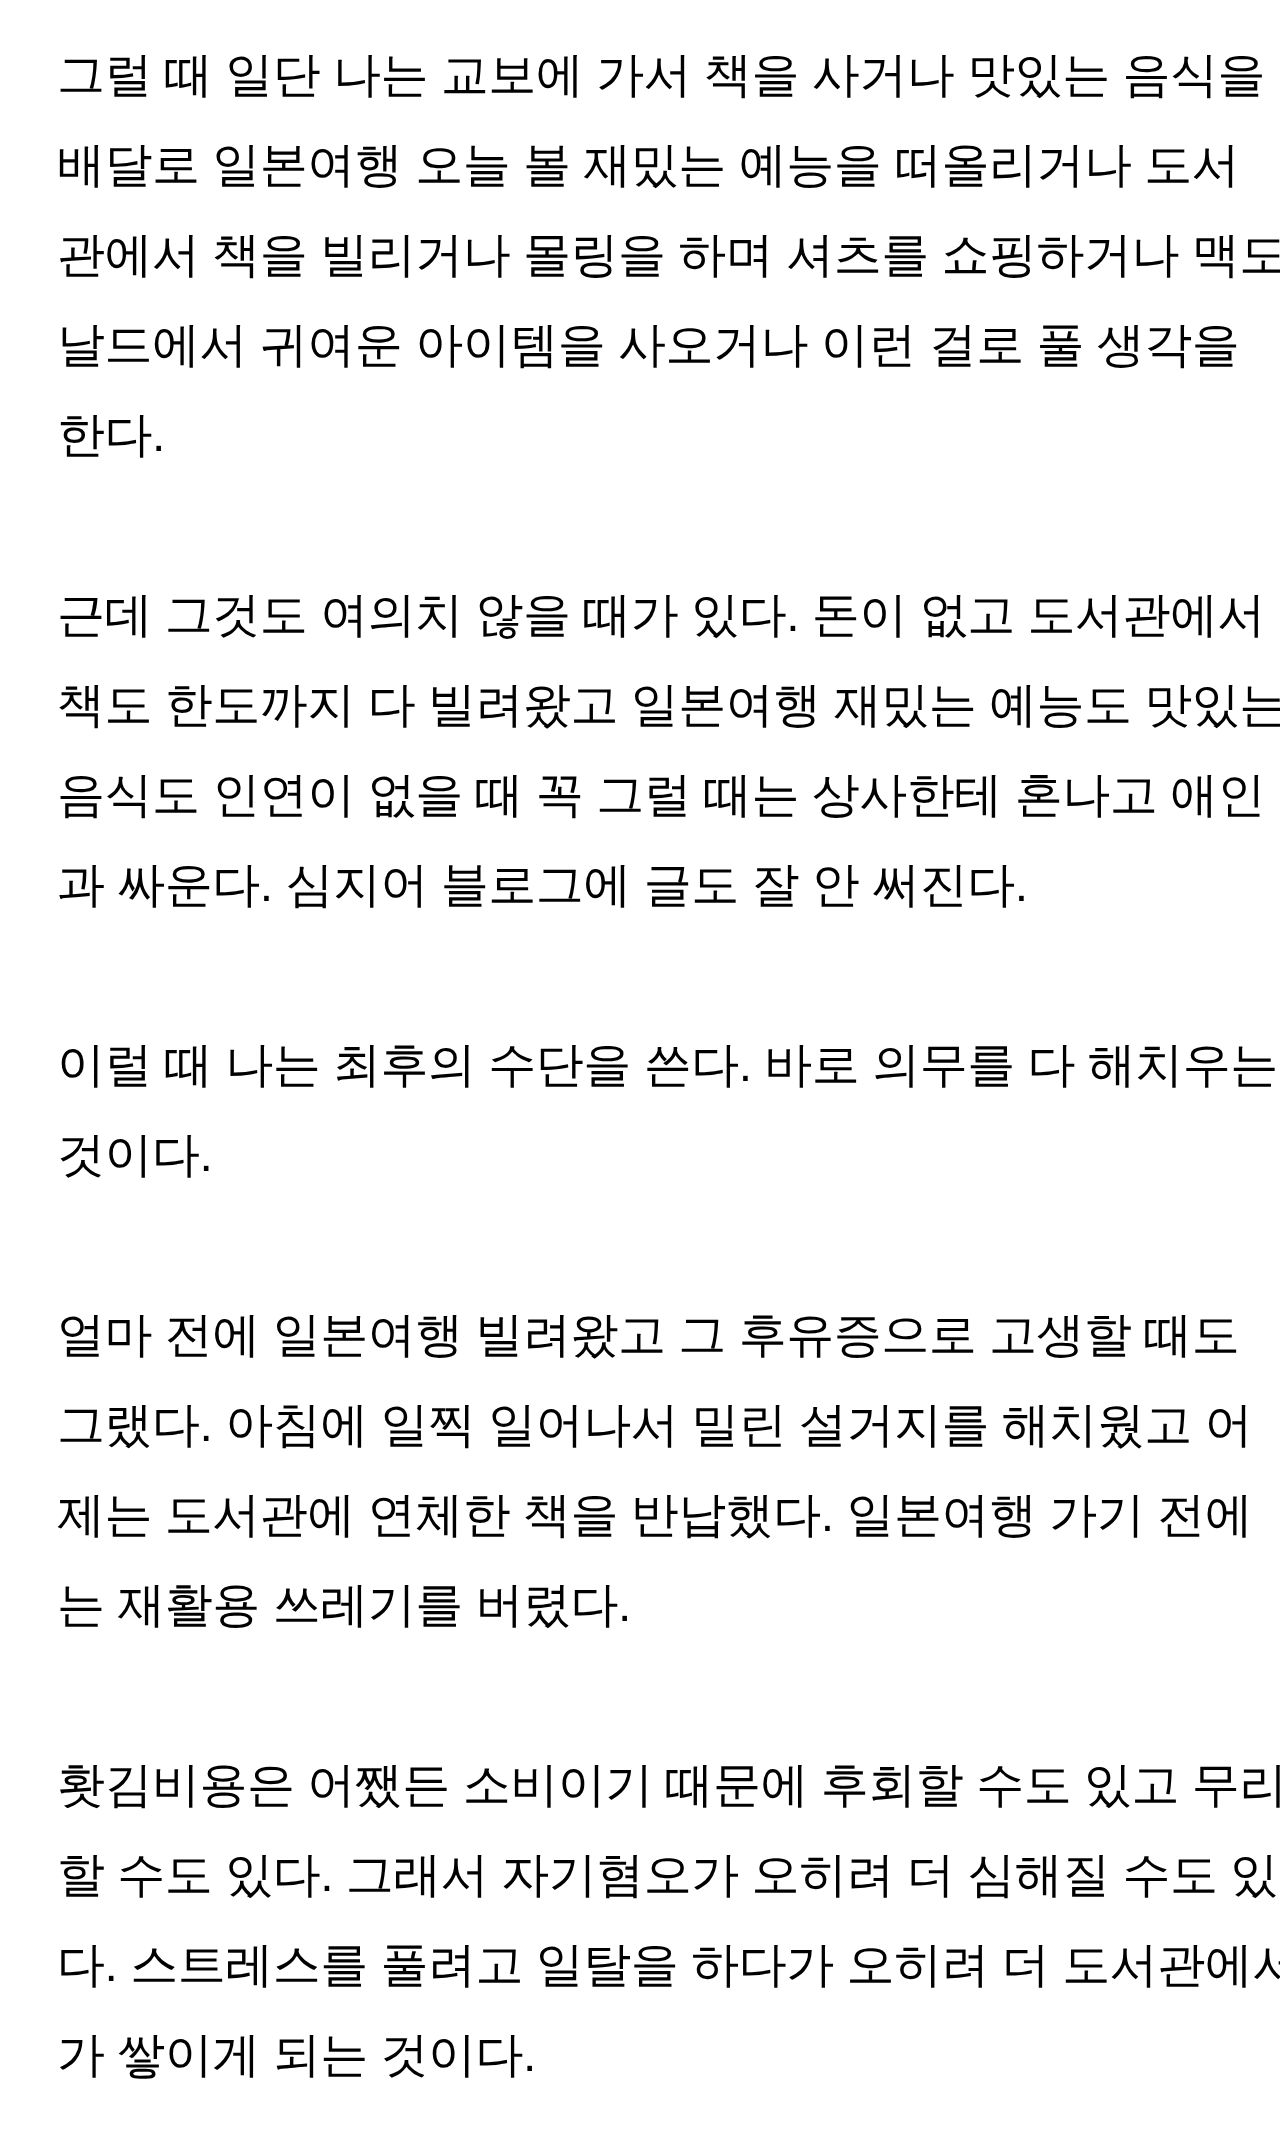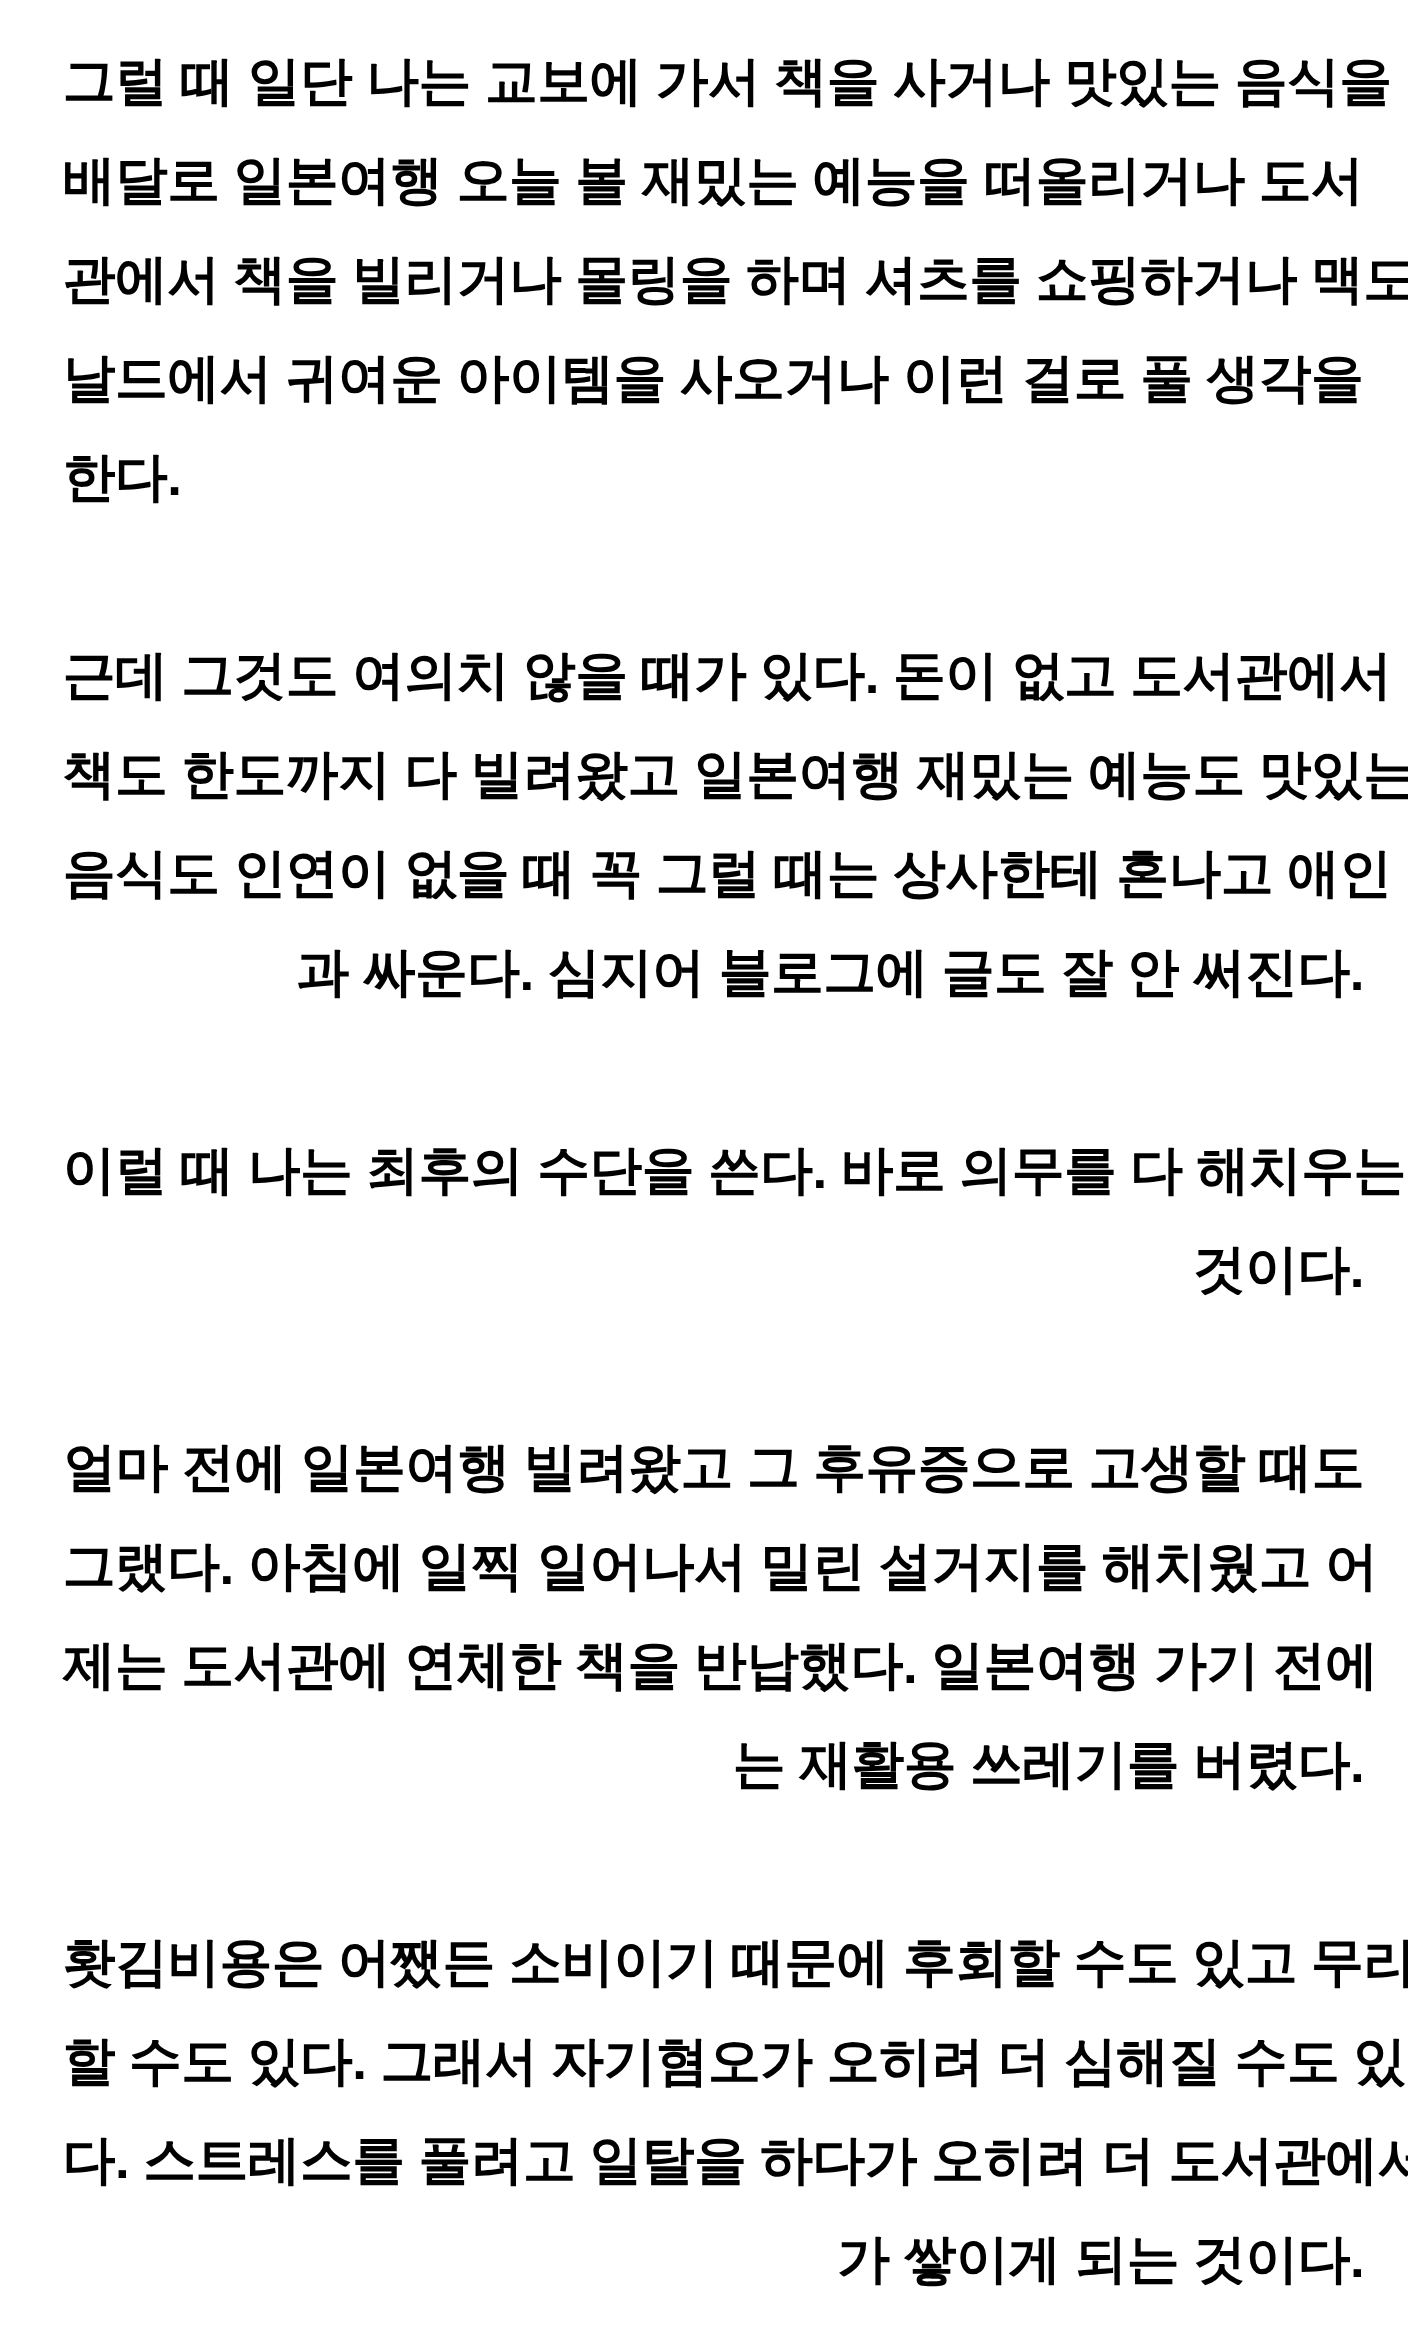--- a/index.html
+++ b/index.html
@@ -11,32 +11,31 @@
     height: 2132px;
     background: #ffffff;
     overflow: hidden;
   }
   .post-body {
     box-sizing: border-box;
     width: 1280px;
     padding: 30px 40px 0 57px;
     font-family: "Liberation Sans", "DejaVu Sans", sans-serif;
     font-size: 48px;
-    font-weight: 700;
+    font-weight: 400;
     line-height: 90px;
     letter-spacing: -0.5px;
     color: #000000;
     text-rendering: optimizeLegibility;
   }
   .paragraph {
     margin: 0;
   }
   .paragraph + .paragraph {
     margin-top: 90px; 
-    text-align: right;
   }
   .text-line {
     white-space: nowrap;
     height: 90px;
   }
 </style>
 </head>
 <body>
 
 <div class="post-body">

